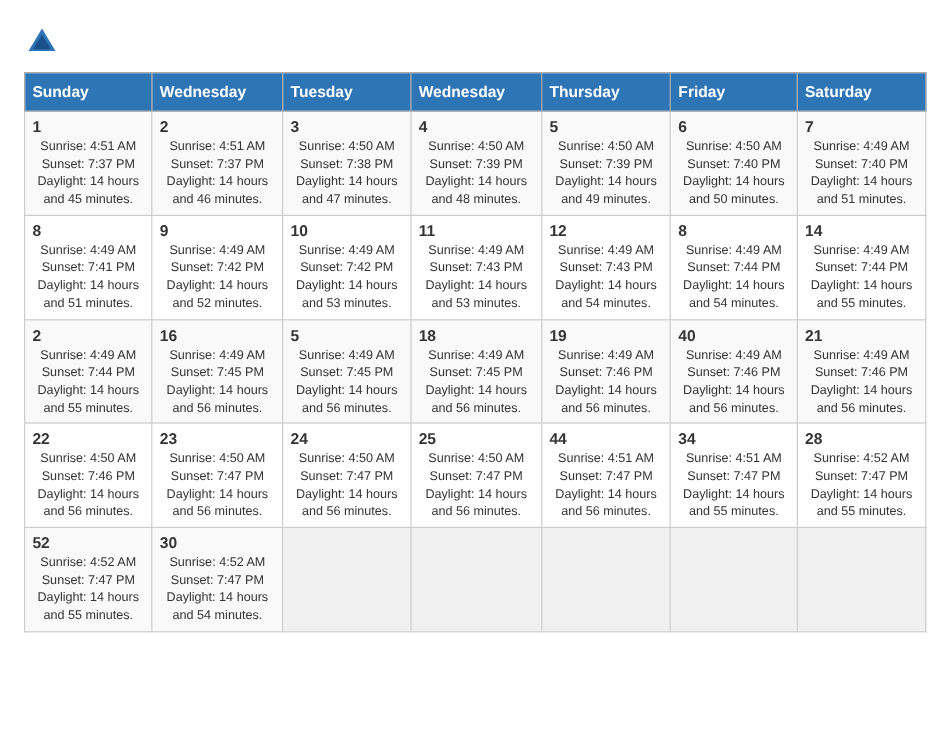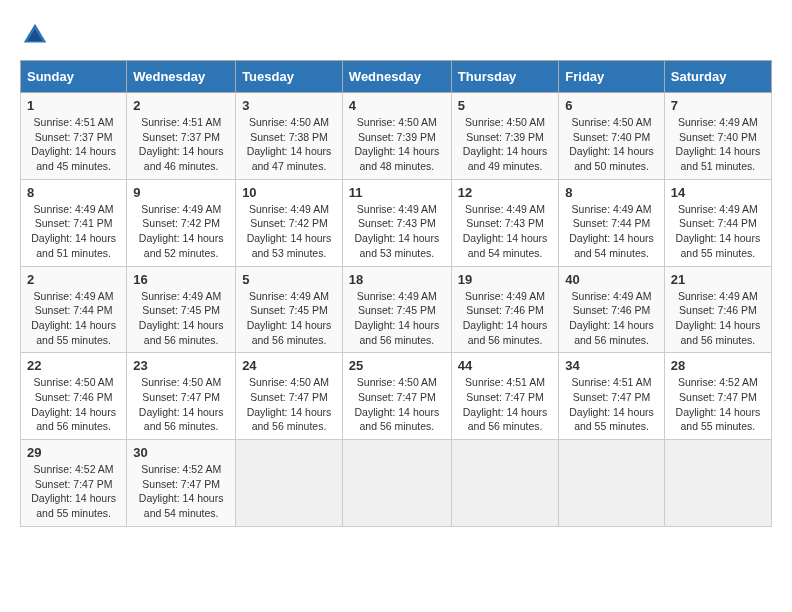--- a/index.html
+++ b/index.html
@@ -354,21 +354,21 @@
           <span class="day-number">28</span>
           <div class="day-info">
             Sunrise: 4:52 AM<br>
             Sunset: 7:47 PM<br>
             Daylight: 14 hours and 55 minutes.
           </div>
         </td>
       </tr>
       <tr>
         <td>
-          <span class="day-number">29</span>
+          <span class="day-number">52</span>
           <div class="day-info">
             Sunrise: 4:52 AM<br>
             Sunset: 7:47 PM<br>
             Daylight: 14 hours and 55 minutes.
           </div>
         </td>
         <td>
           <span class="day-number">30</span>
           <div class="day-info">
             Sunrise: 4:52 AM<br>

